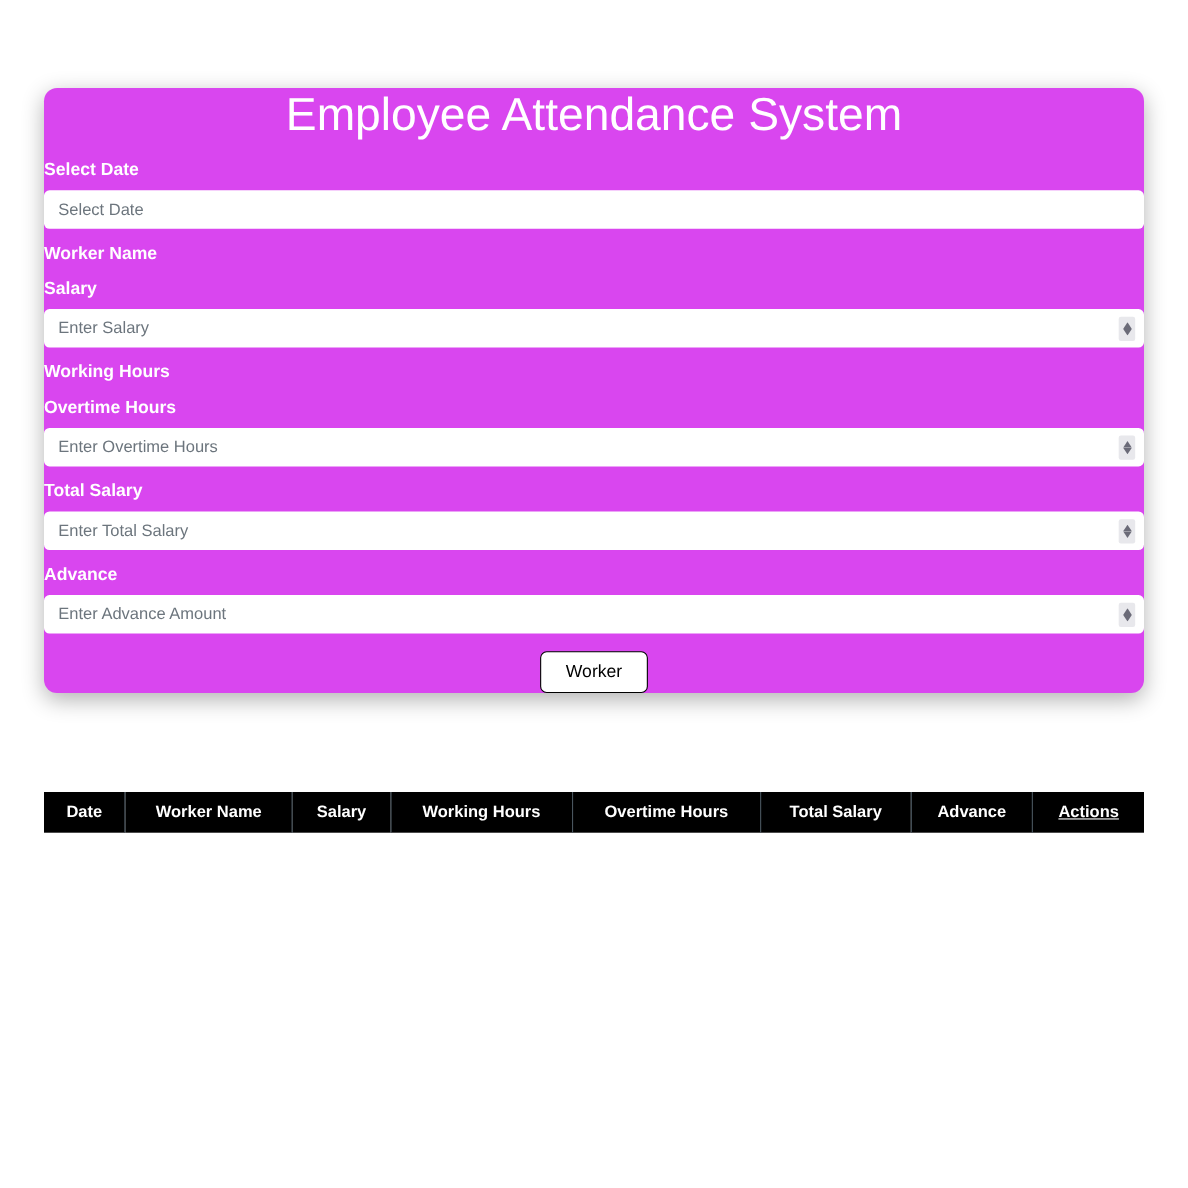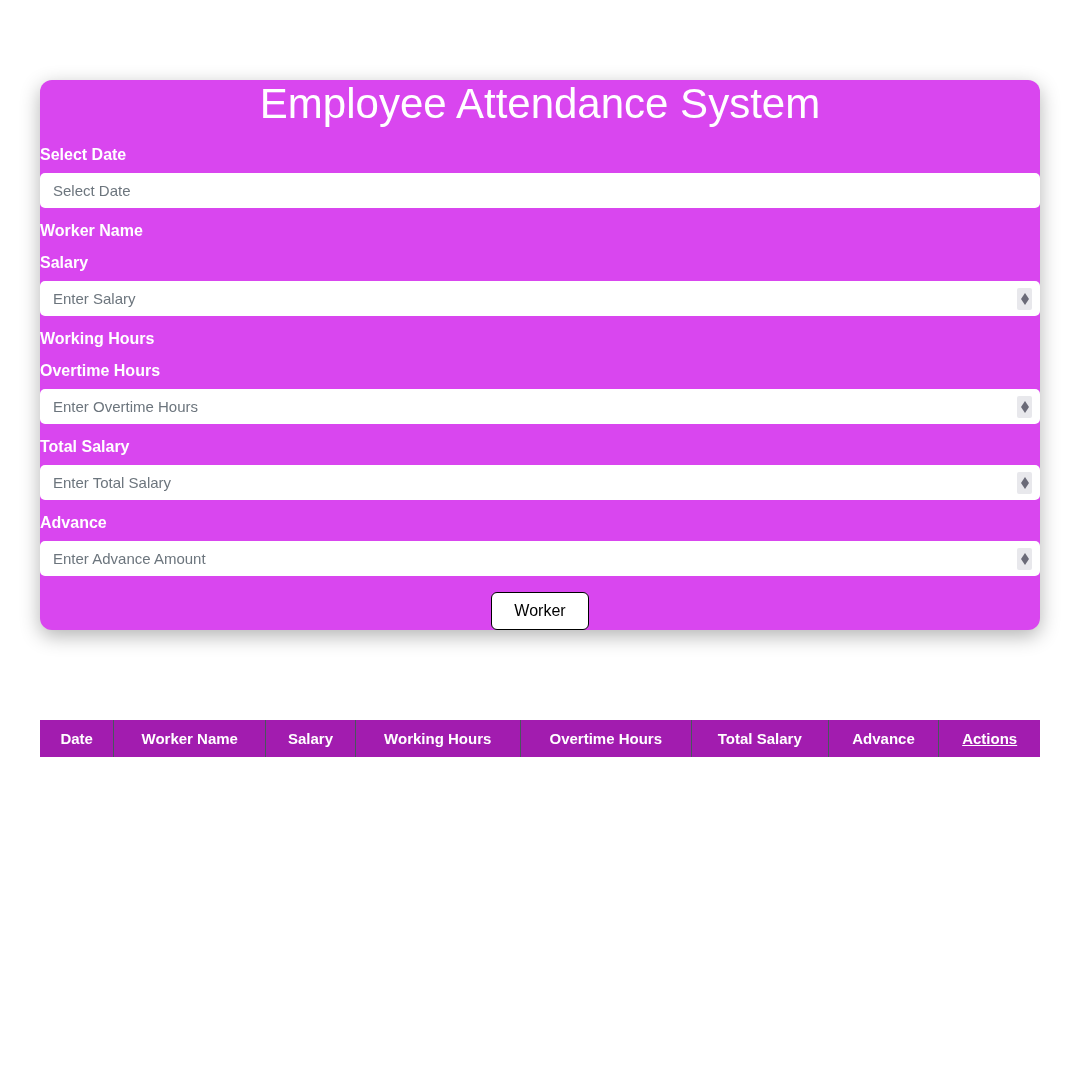--- a/index.html
+++ b/index.html
@@ -87,21 +87,21 @@
       cursor: pointer;
     }
     .table-wrapper {
       margin-top: 90px;
     }
     .data-table {
       width: 100%;
       border-collapse: collapse;
     }
     .data-table thead {
-      background: #a21caf;
+      background: #000000;
       border-radius: 13px;
     }
     .data-table th {
       color: #ffffff;
       font-weight: 700;
       font-size: 15px;
       text-align: center;
       padding: 10px 14px;
       border-right: 1px solid #49555e;
     }

